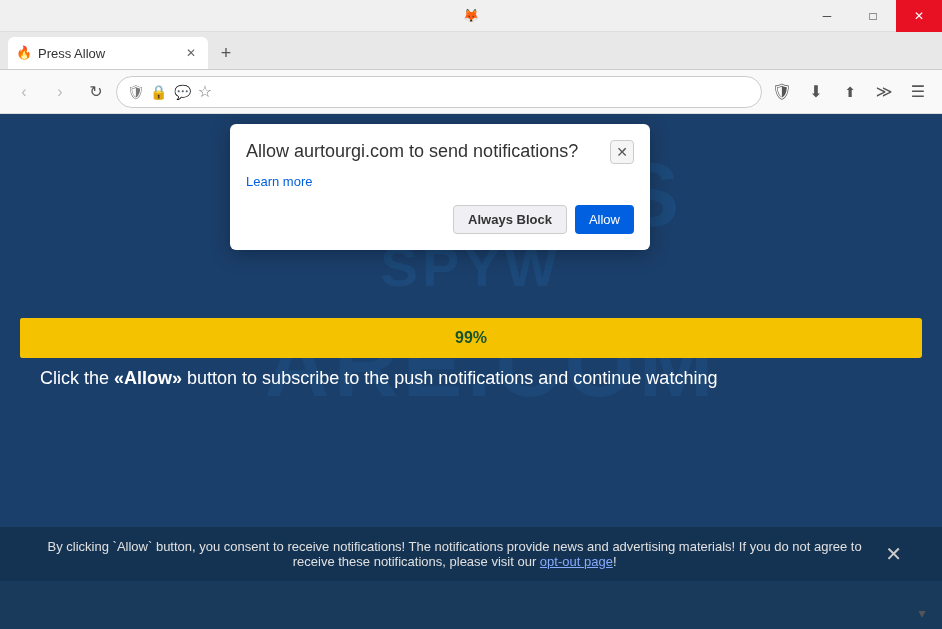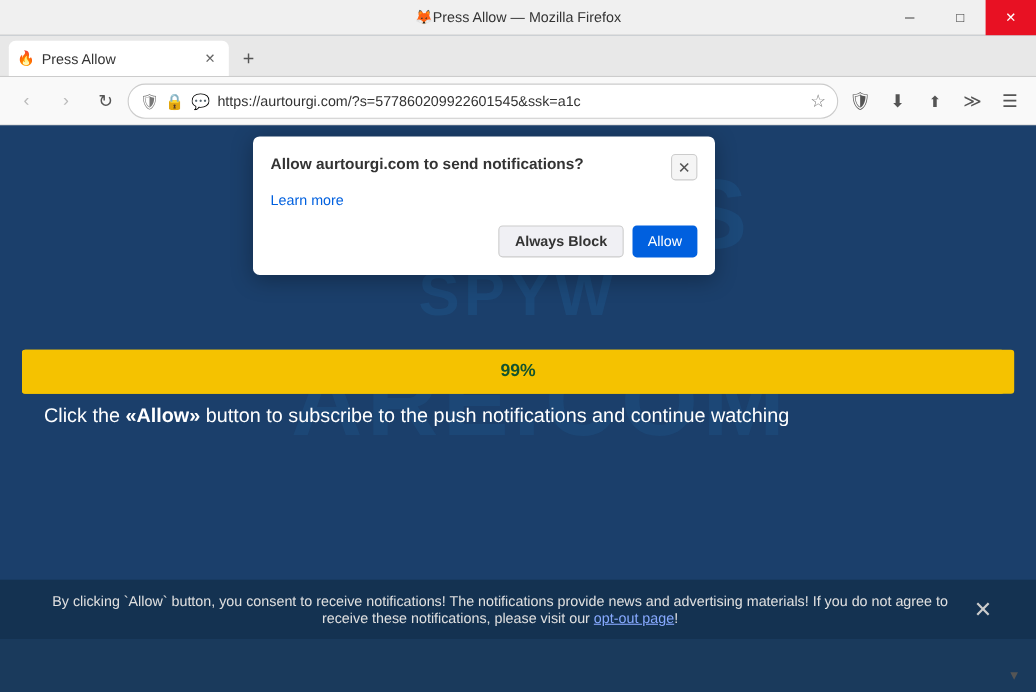--- a/index.html
+++ b/index.html
@@ -240,22 +240,22 @@
       width: 420px;
       z-index: 100;
     }
     .popup-header {
       display: flex;
       align-items: flex-start;
       justify-content: space-between;
       margin-bottom: 10px;
     }
     .popup-title {
-      font-size: 14px;
-      font-weight: 700;
+      font-size: 18px;
+      font-weight: 400;
       color: #333;
       line-height: 1.3;
       flex: 1;
     }
     .popup-close {
       width: 24px; height: 24px;
       display: flex; align-items: center; justify-content: center;
       border: 1px solid #ccc;
       border-radius: 4px;
       background: #f5f5f5;
@@ -332,21 +332,20 @@
     .firefox-icon {
       width: 16px; height: 16px;
       display: inline-flex; align-items: center; justify-content: center;
     }
   </style>
 </head>
 <body>
 
 <div class="titlebar">
   <span class="firefox-icon">🦊</span>
-  <span>Press Allow — Mozilla Firefox</span>
   <div class="titlebar-controls">
     <div class="titlebar-btn">─</div>
     <div class="titlebar-btn">□</div>
     <div class="titlebar-btn close">✕</div>
   </div>
 </div>
 
 <div class="tabbar">
   <div class="tab">
     <span class="tab-favicon">🔥</span>
@@ -364,21 +363,20 @@
   <div class="nav-btn disabled">
     <span>›</span>
   </div>
   <div class="nav-btn">
     <span>↻</span>
   </div>
   <div class="url-bar">
     <span class="url-bar-icon">🛡</span>
     <span class="url-bar-icon">🔒</span>
     <span class="url-bar-icon">💬</span>
-    <span class="url-text">https://aurtourgi.com/?s=577860209922601545&amp;ssk=a1c</span>
     <span class="url-star">☆</span>
   </div>
   <div class="nav-tools">
     <div class="nav-btn">
       <span>🛡</span>
     </div>
     <div class="nav-btn">
       <span>⬇</span>
     </div>
     <div class="nav-btn">

